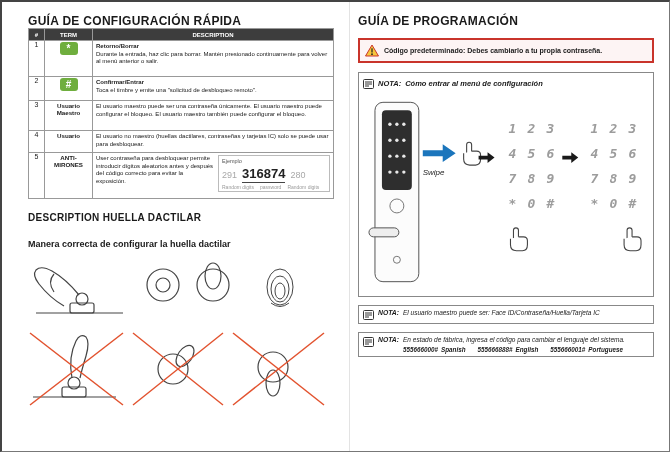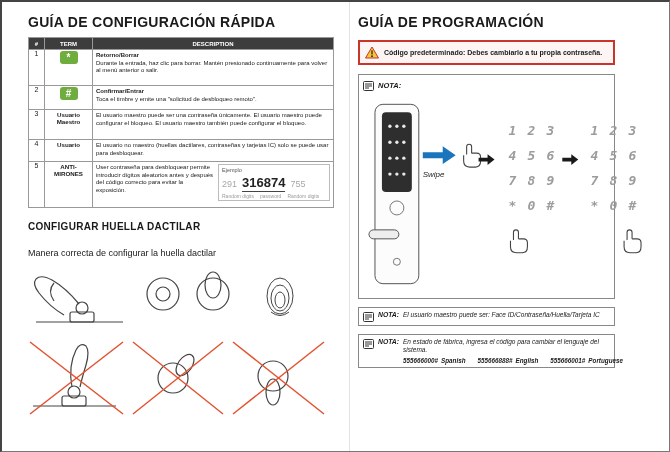--- a/index.html
+++ b/index.html
@@ -3,21 +3,21 @@
 <meta charset="utf-8">
 <style>
   * { margin:0; padding:0; box-sizing:border-box; }
   html,body { width:670px; height:452px; background:#fff; font-family:"Liberation Sans", sans-serif; color:#1a1a1a; }
   .page { position:absolute; top:0; left:0; width:670px; height:452px; background:#fff;
           border:1px solid #777; border-top:2px solid #444; border-left:2px solid #444; overflow:hidden; }
   .divider { position:absolute; left:347px; top:0; width:1px; height:452px; background:#e3e3e3; }
 
   
   .left { position:absolute; left:26px; top:12px; width:306px; }
-  .col-title { font-size:14px; font-weight:bold; letter-spacing:.3px; margin-bottom:7px; }
+  .col-title { font-size:12px; font-weight:bold; letter-spacing:.3px; }
 
   table.cfg { width:100%; border-collapse:collapse; font-size:6px; table-layout:fixed; }
   table.cfg th, table.cfg td { border:1px solid #999; vertical-align:top; }
   table.cfg th { background:#3d3d3d; color:#fff; font-size:6px; height:12px; text-align:center; vertical-align:middle; }
   .c-num { width:16px; } .c-term { width:48px; }
   td.num { text-align:center; font-size:7px; vertical-align:middle; }
   td.term { text-align:center; font-weight:bold; font-size:6.2px; vertical-align:middle; padding:1px; }
   td.desc { padding:2px 3px; line-height:1.25;margin-top:32px; }
   .dtitle { font-weight:bold; display:block; }
   .keycap { display:inline-block; width:18px; height:13px; background:#6fae3e; color:#fff; border-radius:3px;
@@ -28,24 +28,24 @@
   .r5wrap { display:flex; gap:4px; }
   .r5wrap .txt { flex:1; }
   .example { width:112px; border:1px solid #bbb; padding:2px 3px 1px; flex-shrink:0; }
   .ex-label { font-size:5.5px; color:#555; }
   .ex-nums { display:flex; gap:5px; align-items:baseline; margin-top:1px; }
   .ex-nums .dim { color:#a8a8a8; font-size:9px; }
   .ex-nums .pwd { color:#222; font-size:13px; font-weight:bold; border-bottom:1px solid #444; }
   .ex-caps { display:flex; gap:6px; font-size:5px; color:#9a9a9a; margin-top:1px; }
 
   .section-title { font-size:10px; font-weight:bold; letter-spacing:.3px; margin-top:13px; }
-  .sub-title { font-size:9px; font-weight:normal; margin-top:16px; margin-bottom:4px; }
+  .sub-title { font-size:9px; font-weight:bold; margin-top:16px; margin-bottom:4px; }
 
   
-  .right { position:absolute; left:356px; top:12px; width:257px; }
+  .right { position:absolute; left:356px; top:12px; width:296px; }
   .warnbox { margin-top:10px; border:2px solid #c9342b; background:#fdf4f4; padding:4px 5px;
              display:flex; align-items:center; gap:5px; }
   .warnbox .wtext { font-size:7px; font-weight:bold; }
 
   .notebox { border:1px solid #888; background:#fff;font-style:italic; }
   .bignote { margin-top:9px; padding:5px 4px 4px; }
   .note-head { display:flex; align-items:center; gap:4px; font-size:7.5px; font-weight:bold; }
   .illustration { position:relative; height:200px; margin-top:3px; }
   .ill-svg { position:absolute; left:0; top:0; }
   .keypad { position:absolute; display:grid; grid-template-columns:repeat(3,19px); grid-auto-rows:25px;
@@ -102,35 +102,35 @@
           <td class="num">5</td>
           <td class="term">ANTI-MIRONES</td>
           <td class="desc">
             <div class="r5wrap">
               <div class="txt">User contraseña para desbloquear permite introducir dígitos aleatorios antes y después del código correcto para evitar la exposición.</div>
               <div class="example">
                 <div class="ex-label">Ejemplo</div>
                 <div class="ex-nums">
                   <span class="dim">291</span>
                   <span class="pwd">316874</span>
-                  <span class="dim">755</span>
+                  <span class="dim">280</span>
                 </div>
                 <div class="ex-caps">
                   <span>Random digits</span>
                   <span>password</span>
                   <span>Random digits</span>
                 </div>
               </div>
             </div>
           </td>
         </tr>
       </tbody>
     </table>
 
-    <div class="section-title">CONFIGURAR HUELLA DACTILAR</div>
+    <div class="section-title">DESCRIPTION HUELLA DACTILAR</div>
 
     <div class="sub-title">Manera correcta de configurar la huella dactilar</div>
     <svg width="300" height="70" viewBox="0 0 300 70">
       <g stroke="#444" fill="none" stroke-width="1.2">
         <line x1="8" y1="60" x2="95" y2="60"></line>
         <rect x="42" y="50" width="24" height="10" rx="2"></rect>
         <circle cx="54" cy="46" r="6"></circle>
         <path d="M51,42 Q38,26 24,18 Q13,12 8,17 Q4,22 11,31 Q22,45 36,53"></path>
         <path d="M26,21 Q19,29 26,39"></path>
       </g>
@@ -184,20 +184,21 @@
 
     <div class="notebox bignote">
       <div class="note-head">
         <svg class="note-icon" width="11" height="10" viewBox="0 0 11 10">
           <rect x="0.5" y="0.5" width="10" height="9" rx="1" fill="#fff" stroke="#333"></rect>
           <line x1="2" y1="3" x2="9" y2="3" stroke="#333"></line>
           <line x1="2" y1="5" x2="9" y2="5" stroke="#333"></line>
           <line x1="2" y1="7" x2="6" y2="7" stroke="#333"></line>
         </svg>
         <span>NOTA:</span>
+        <span>Cómo entrar al menú de configuración</span>
       </div>
       <div class="illustration">
         <svg class="ill-svg" width="284" height="200" viewBox="0 0 285 200">
           <defs>
             <g id="hand">
               <rect x="7" y="0" width="5" height="13" rx="2.5" fill="#fff" stroke="#444" stroke-width="1.1"></rect>
               <path d="M4,11 L4,17 Q4,23 10,23 L16,23 Q21,23 21,17 L21,13 Q21,9 17,9 L12,9" fill="#fff" stroke="#444" stroke-width="1.1"></path>
             </g>
             <g id="arrow">
               <polygon points="0,3.5 9,3.5 9,0 16,5.5 9,11 9,7.5 0,7.5" fill="#1a1a1a"></polygon>

